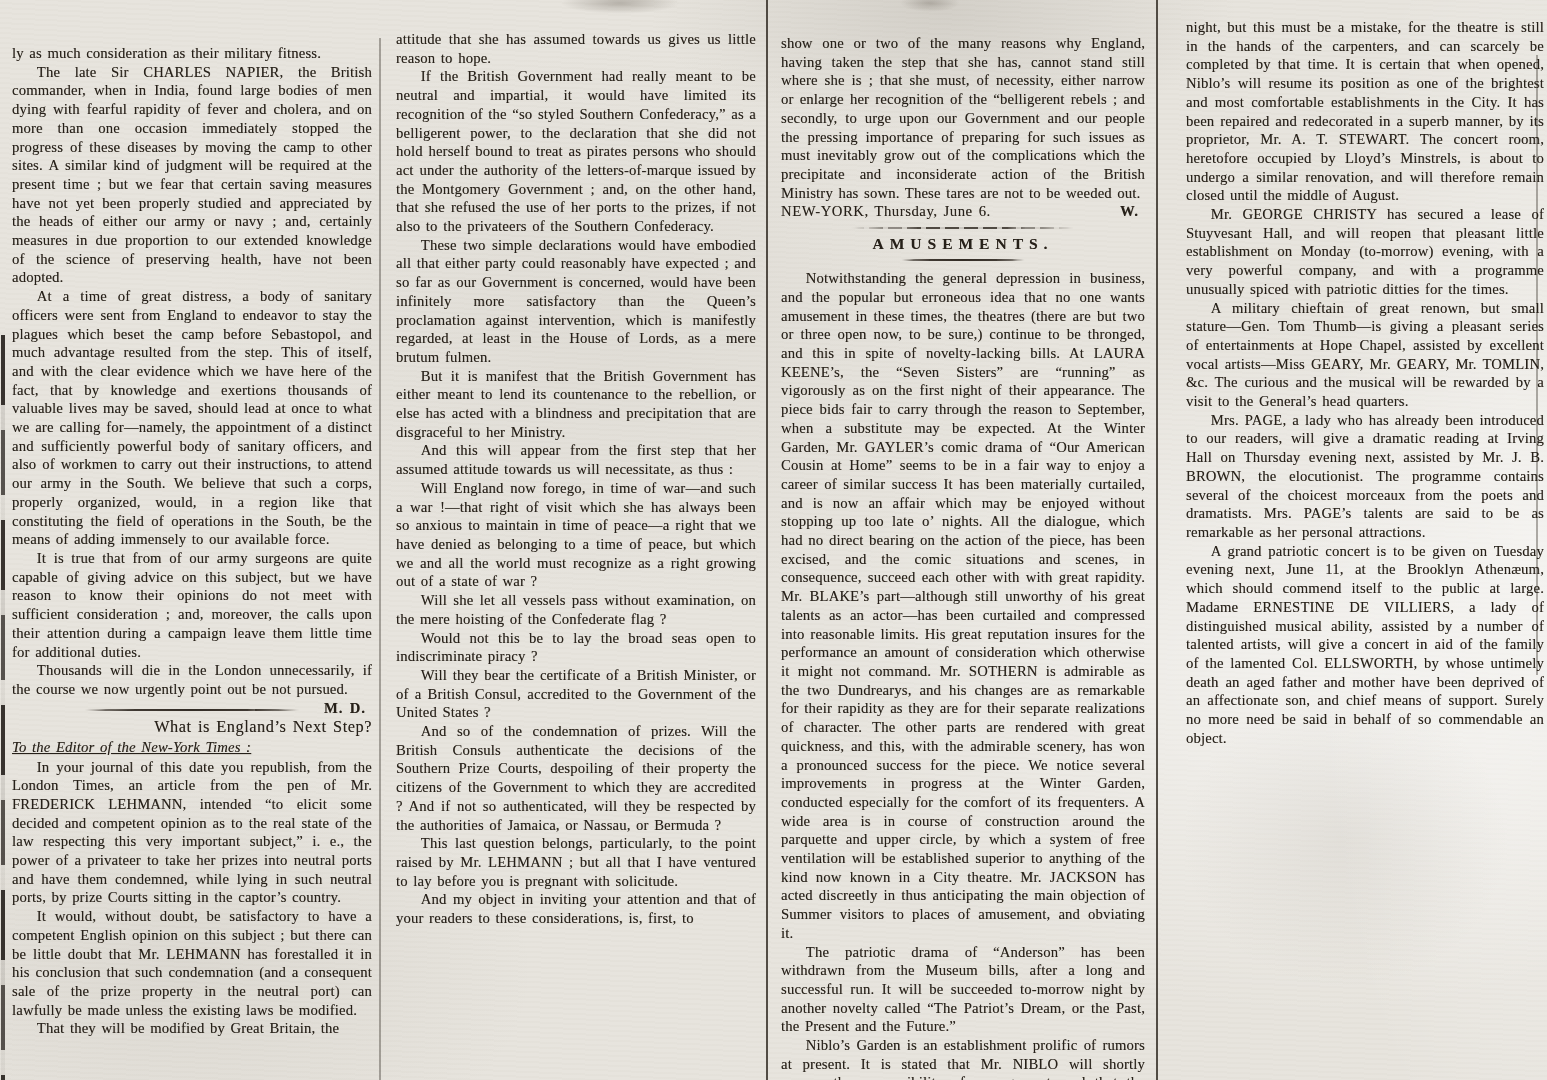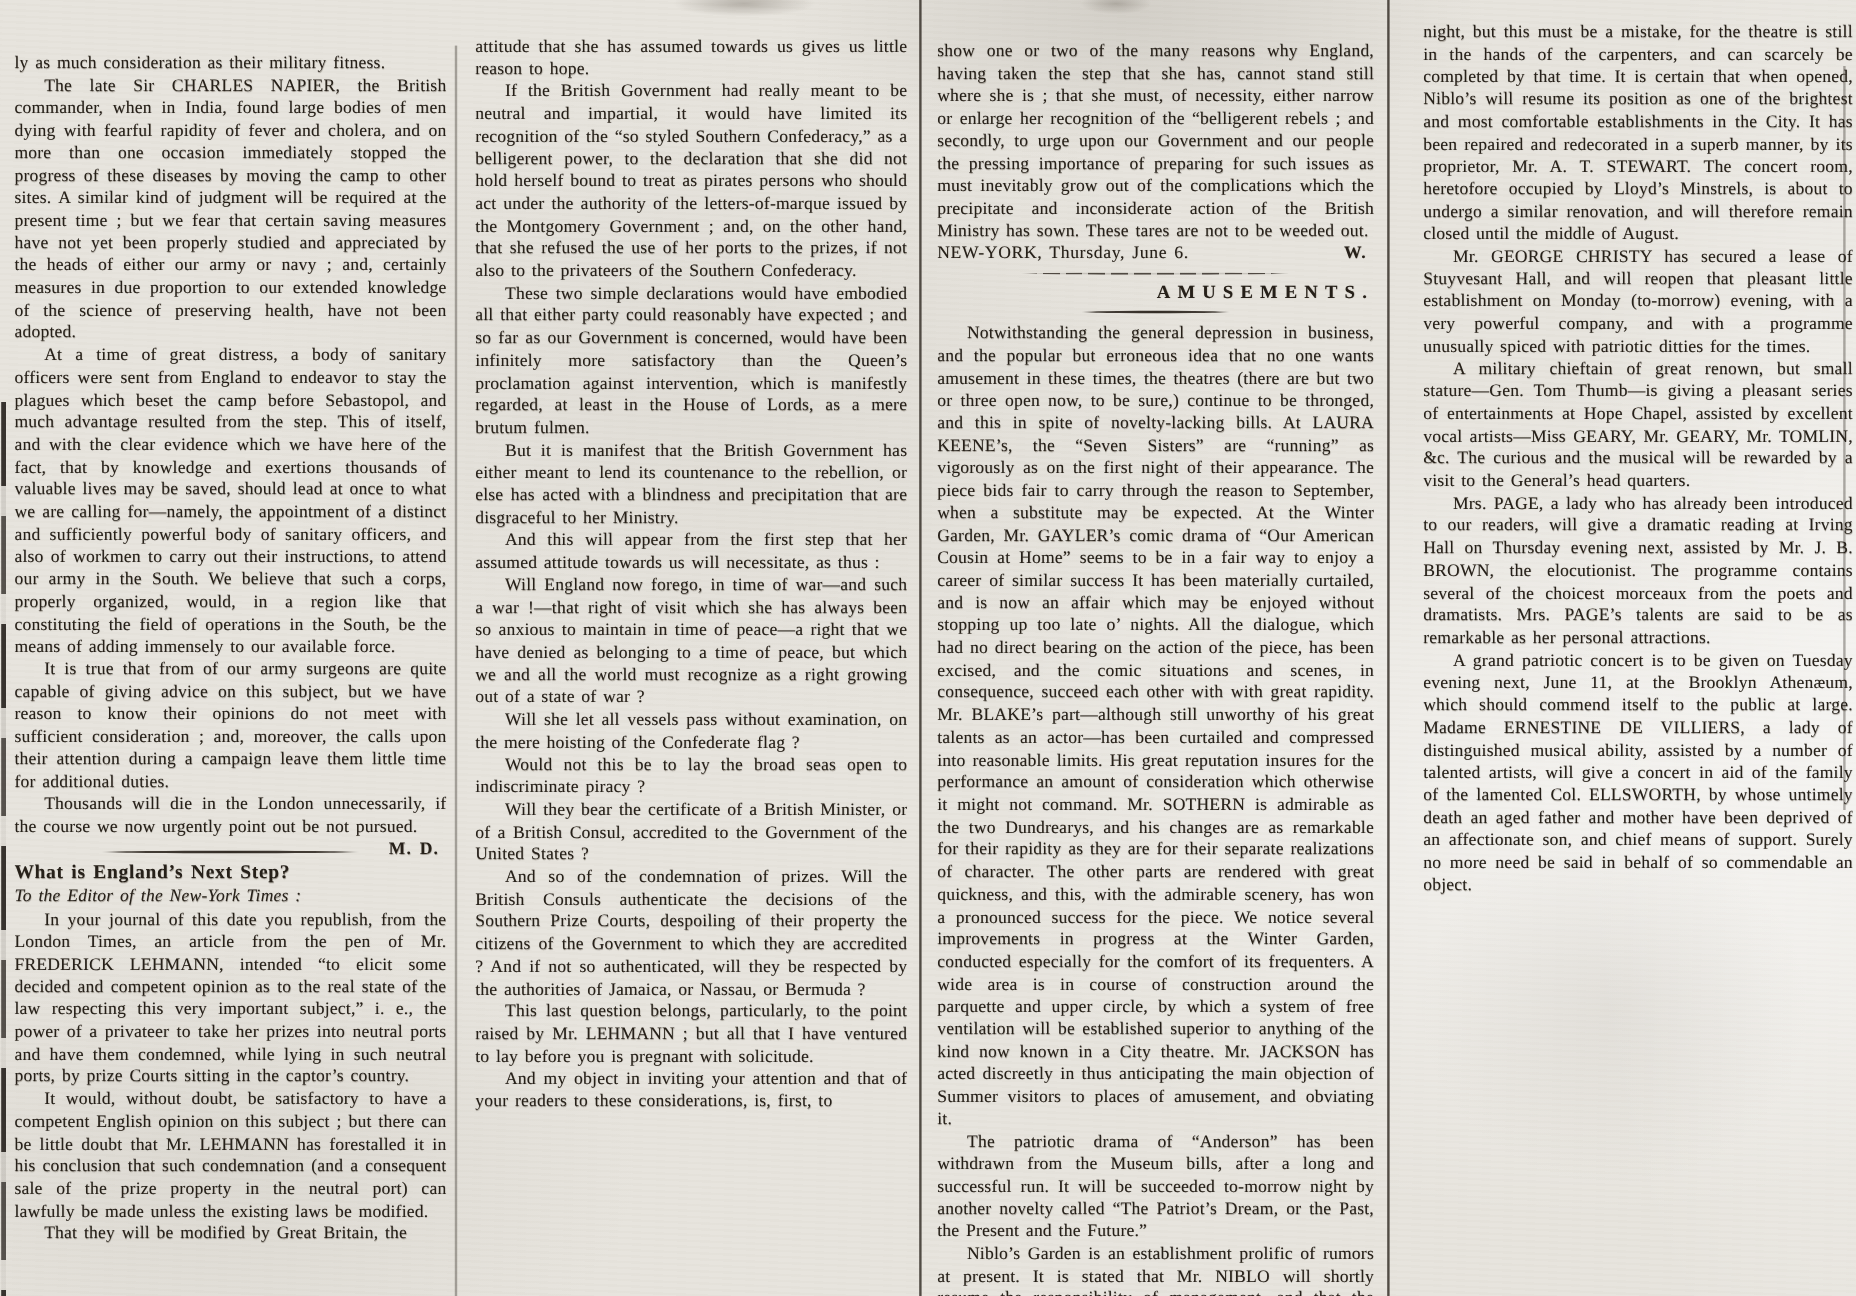--- a/index.html
+++ b/index.html
@@ -25,27 +25,27 @@
     letter-spacing:.2px;
     word-spacing:1.7px;
     text-align:justify;
     overflow:hidden;
     text-shadow:.3px .3px .6px rgba(45,33,22,.38);
   }
   .col p{margin:0;text-indent:1.7em;}
   .col p.cont{text-indent:0;}
   .sig{float:right;text-indent:0;font-weight:bold;letter-spacing:1px;padding-right:6px;}
   .headline{
-    text-align:left;font-weight:bold;font-size:16.2px;
+    text-align:right;font-weight:normal;font-size:16.2px;
     margin:7px 0 1px;text-indent:0;letter-spacing:.6px;
   }
-  .salutation{font-style:italic;text-indent:0 !important;margin-bottom:1px !important;}
+  .salutation{font-style:italic;text-indent:0 !important;margin-bottom:1px !important;text-decoration:underline;}
   .dateline{text-indent:1.7em;letter-spacing:.6px;}
   .amusements-head{
-    text-align:right;font-weight:bold;font-size:15.5px;
+    text-align:center;font-weight:bold;font-size:15.5px;
     letter-spacing:6px;margin:6px 0 2px;text-indent:0;
   }
   .hrule{
     height:2.5px;width:60%;margin:10px auto 7px;
     background:linear-gradient(to right, rgba(42,35,28,0), rgba(42,35,28,.85) 10%, rgba(42,35,28,.95) 50%, rgba(42,35,28,.85) 90%, rgba(42,35,28,0));
     border-radius:50%;
   }
   .hrule.dashed{
     height:2px;width:62%;margin:6px auto 3px;
     background:repeating-linear-gradient(to right, rgba(42,35,28,.8) 0 14px, rgba(42,35,28,.15) 14px 19px);

